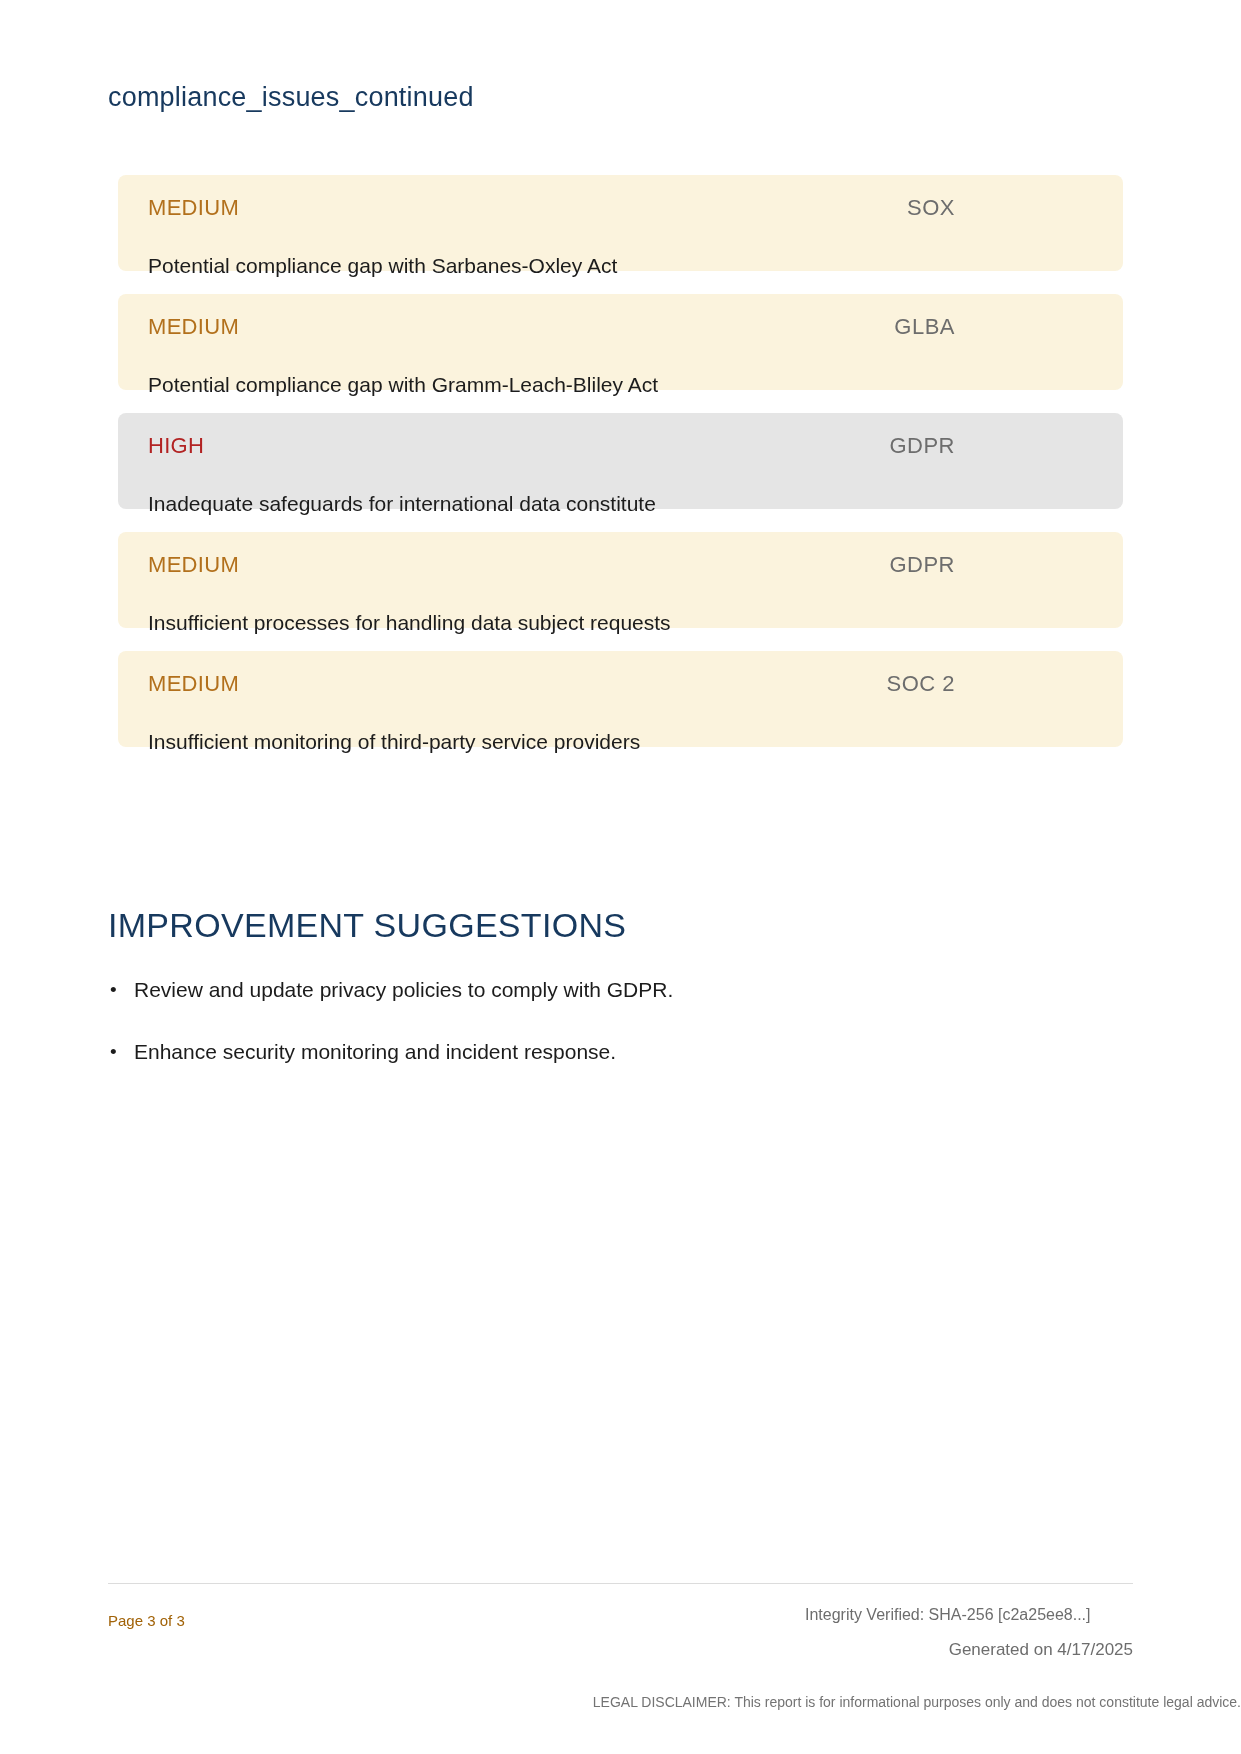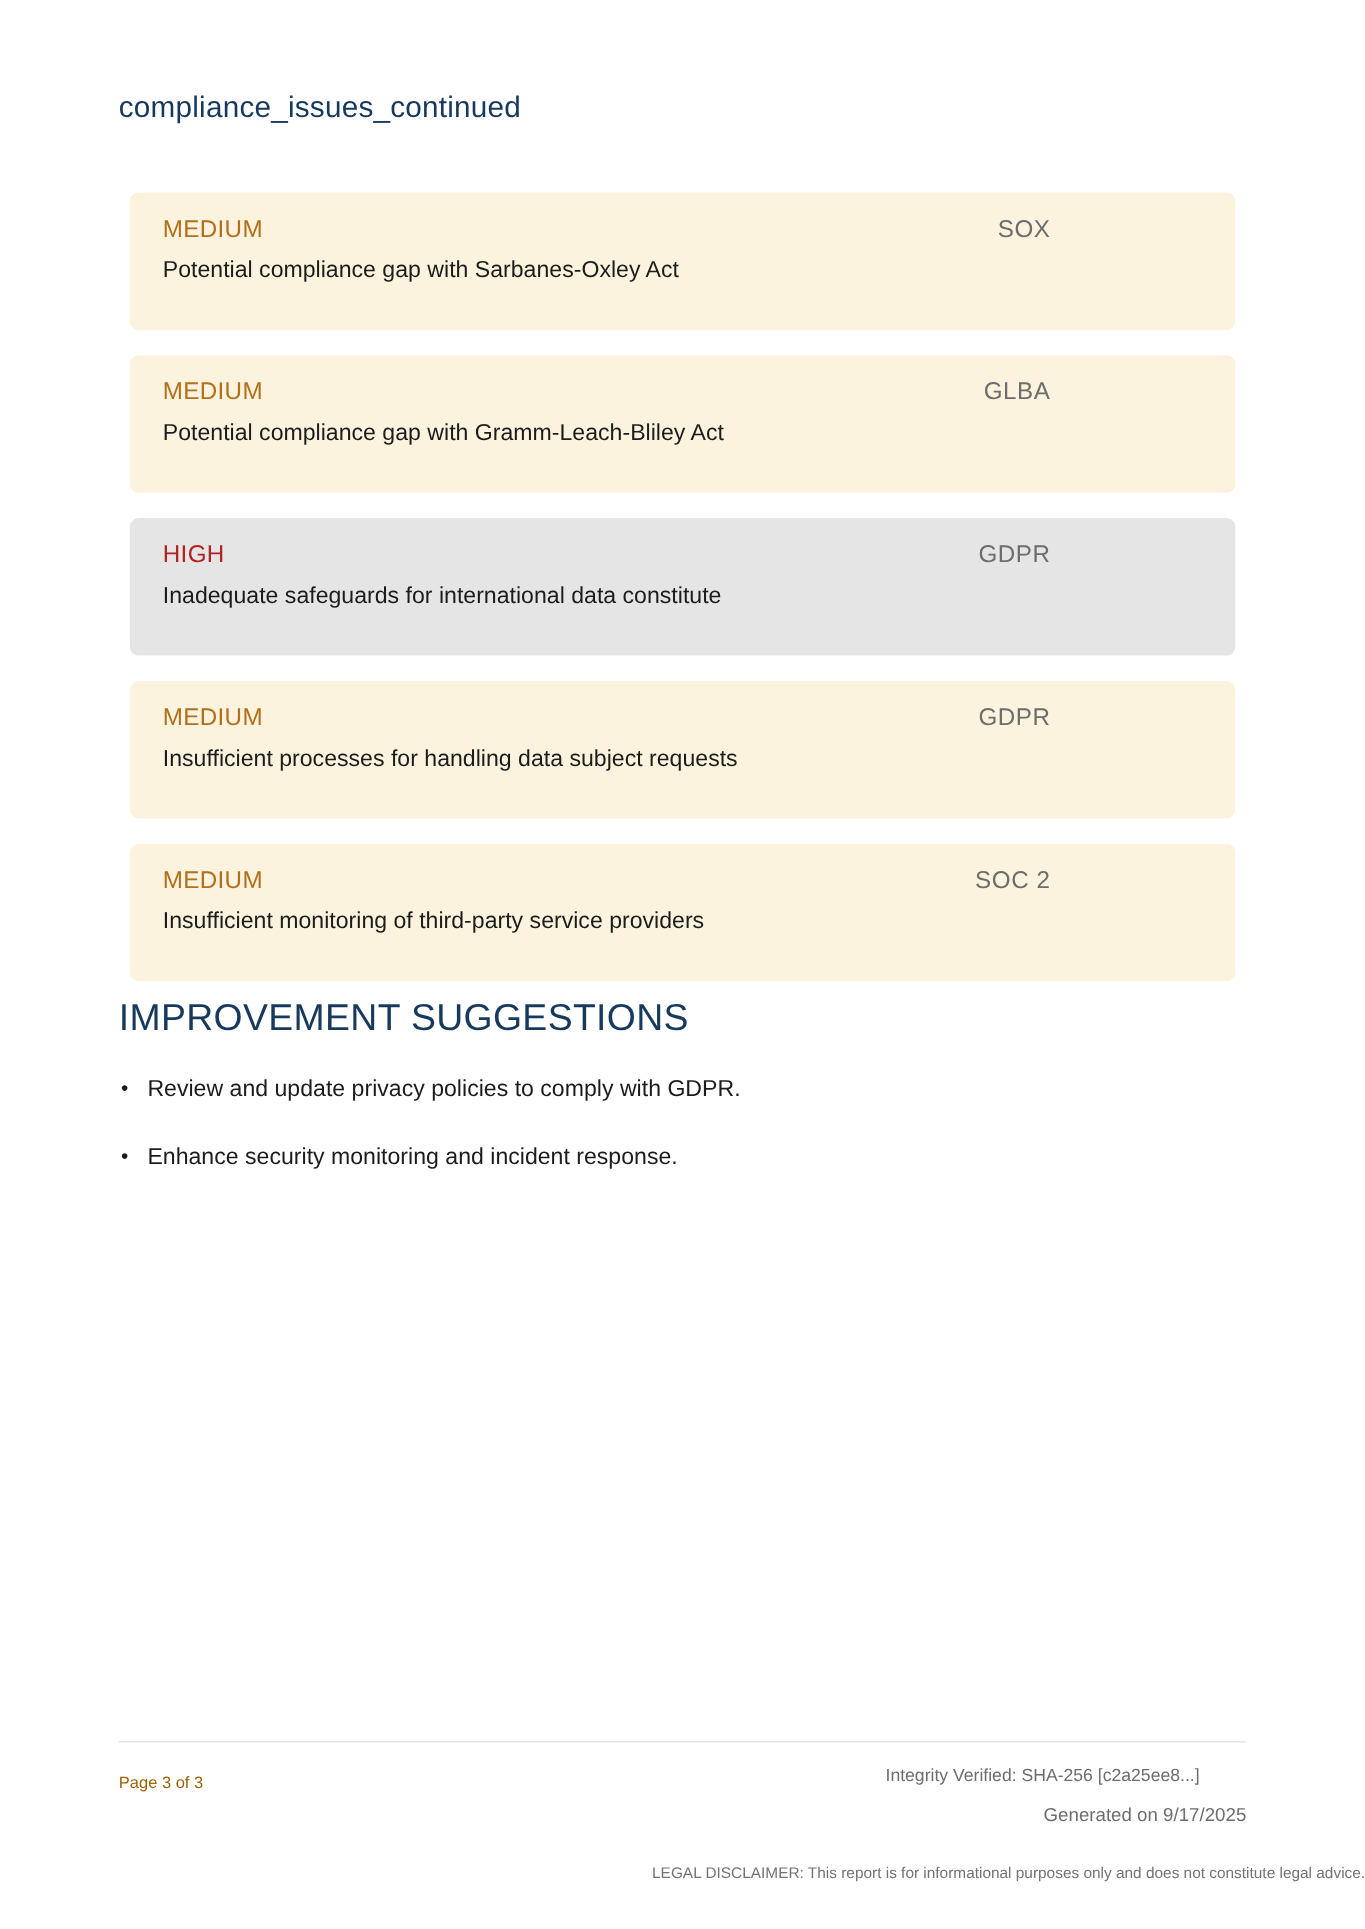--- a/index.html
+++ b/index.html
@@ -24,21 +24,21 @@
   }
 
   .cards {
     position: absolute;
     left: 118px;
     top: 175px;
     width: 1005px;
   }
 
   .card {
-    height: 125px;
+    height: 96px;
     border-radius: 8px;
     padding: 18px 30px 0 30px;
     margin-bottom: 23px;
   }
   .card--medium { background: #fbf3dd; }
   .card--high   { background: #e5e5e5; }
 
   .card-header {
     display: flex;
     justify-content: space-between;
@@ -55,21 +55,21 @@
   .card--high   .severity { color: #b22222; }
 
   .framework {
     font-size: 22px;
     line-height: 30px;
     color: #6d6d6d;
     letter-spacing: 0.5px;
   }
 
   .description {
-    margin-top: 8px;
+    margin-top: 28px;
     font-size: 21px;
     line-height: 30px;
     color: #1c1c1c;
   }
 
   .section-heading {
     position: absolute;
     left: 108px;
     top: 906px;
     font-size: 34px;
@@ -211,16 +211,16 @@
     <div class="bullet">
       <span class="bullet-dot">•</span>
       <span>Enhance security monitoring and incident response.</span>
     </div>
   </div>
 
   <div class="footer-divider"></div>
 
   <div class="integrity">Integrity Verified: SHA-256 [c2a25ee8...]</div>
   <div class="page-info">Page 3 of 3</div>
-  <div class="generated">Generated on 9/17/2025</div>
+  <div class="generated">Generated on 4/17/2025</div>
   <div class="disclaimer">LEGAL DISCLAIMER: This report is for informational purposes only and does not constitute legal advice.</div>
 
 </div>
 
 </body></html>

